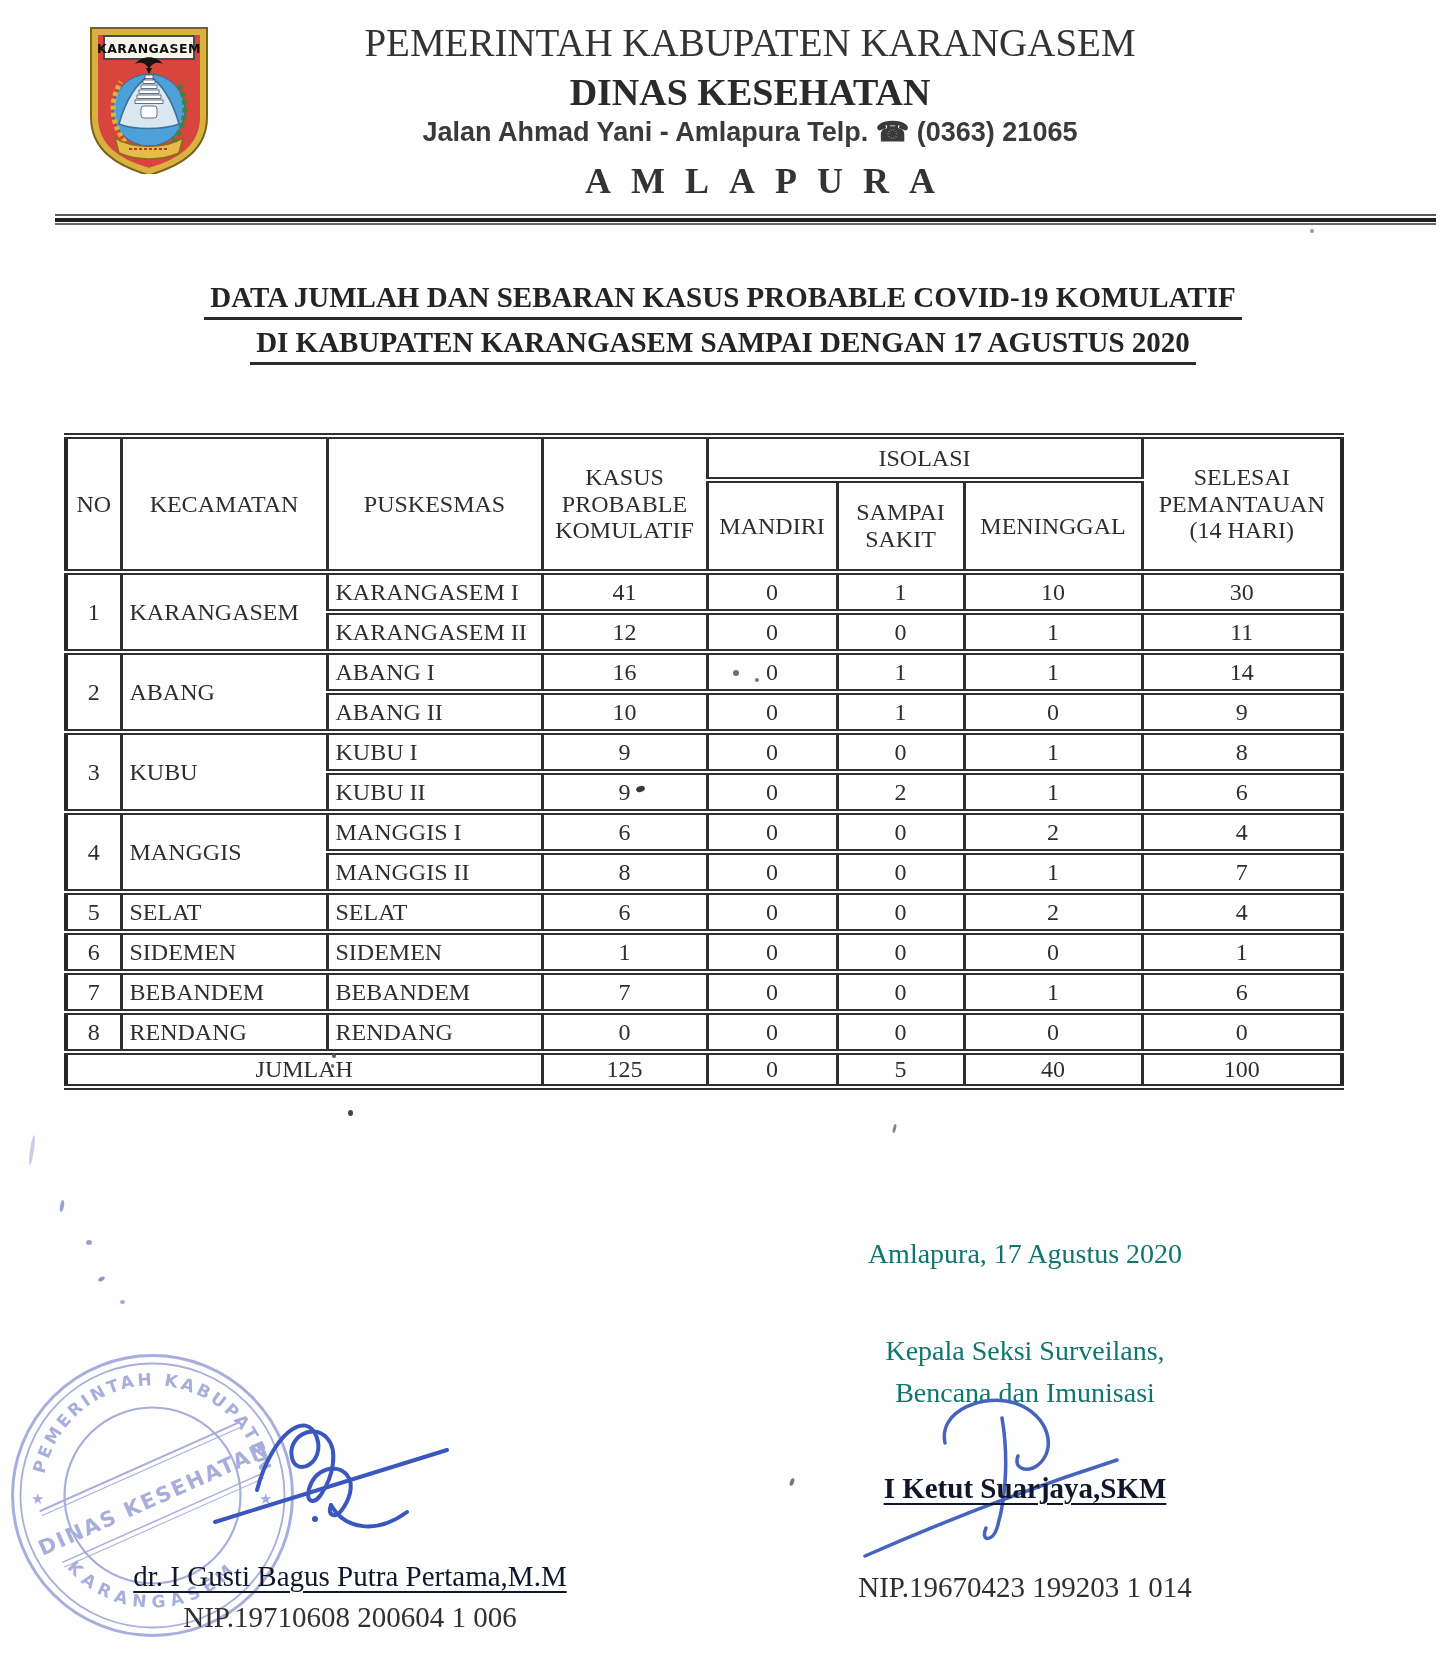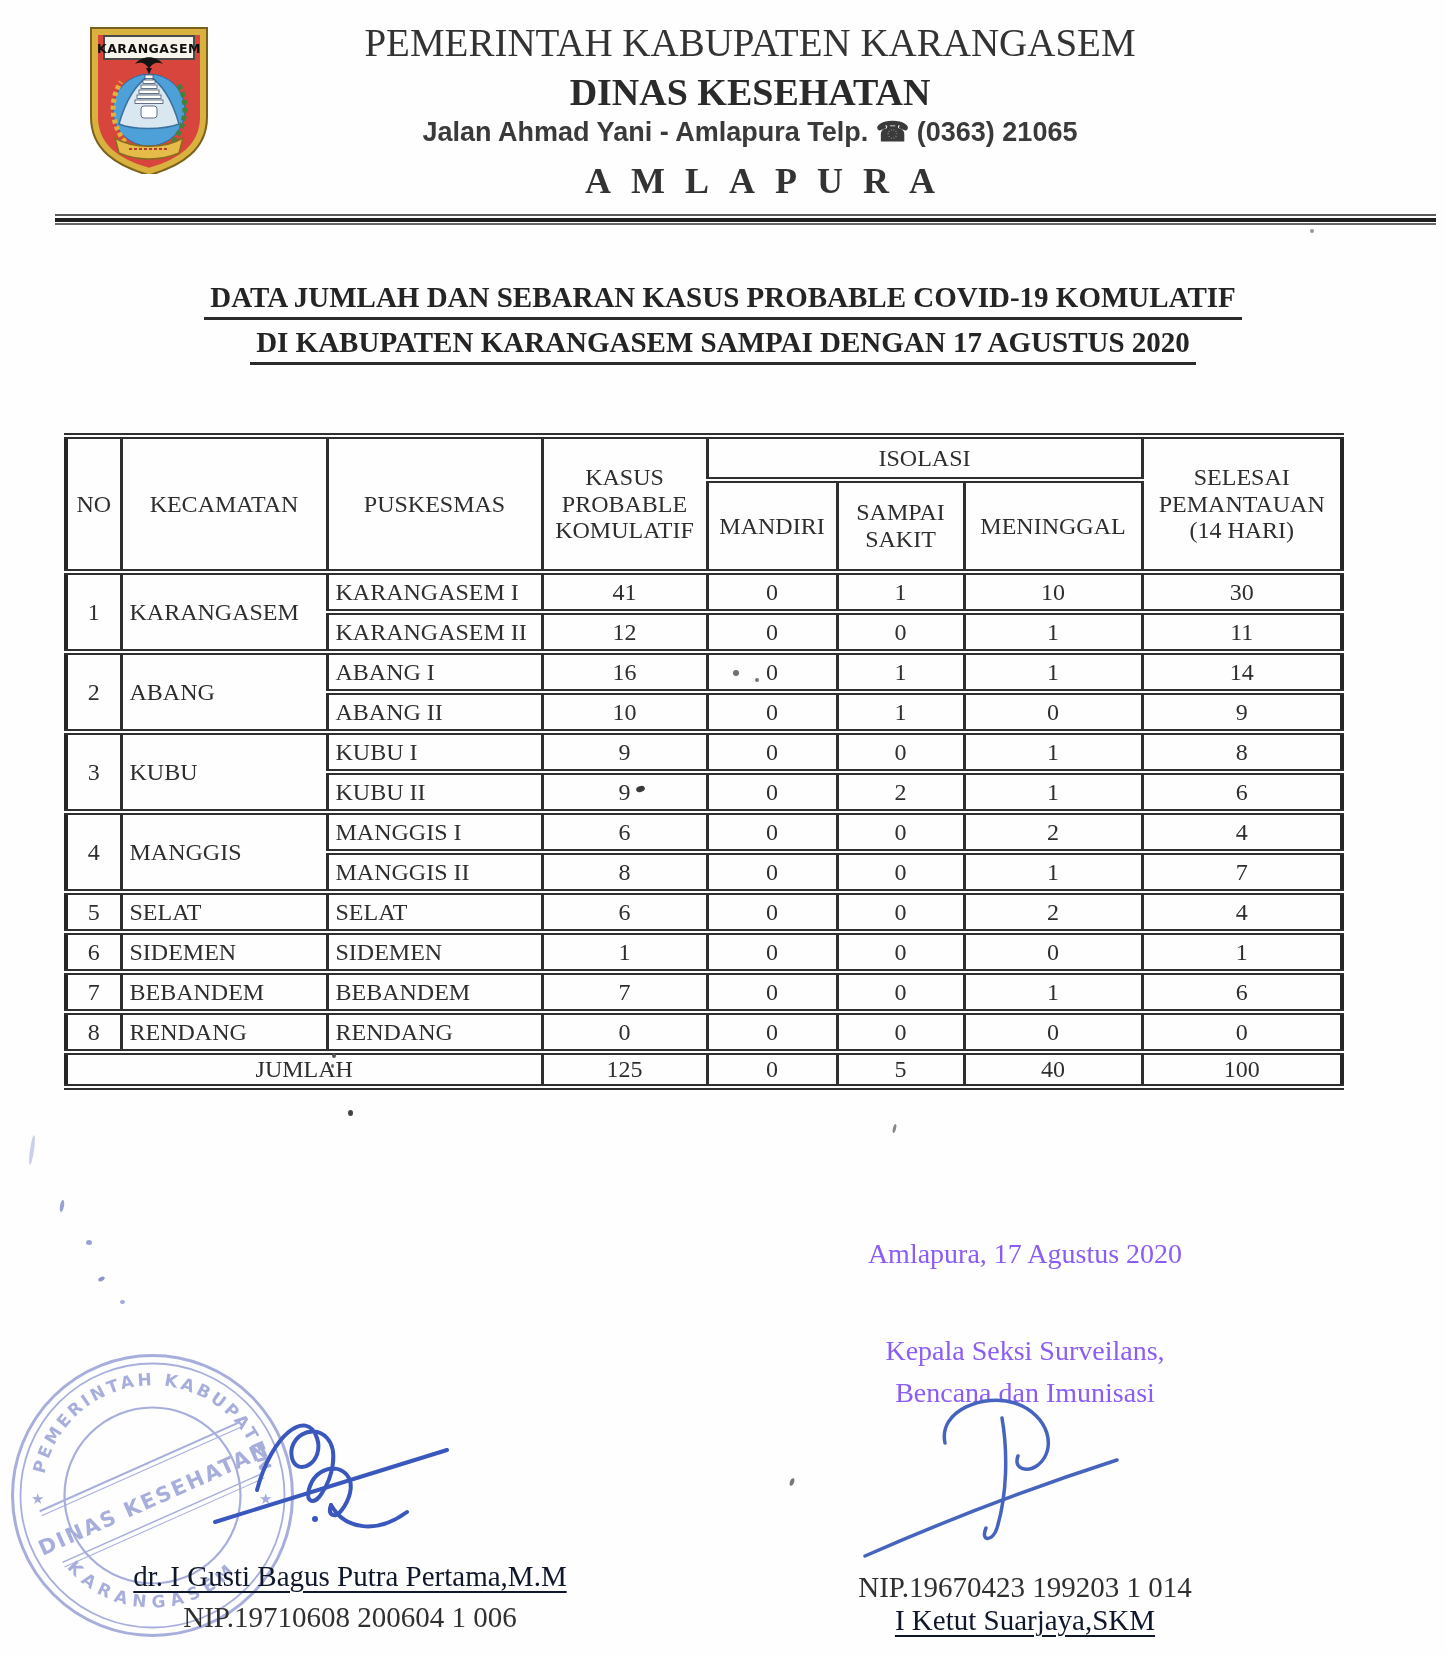--- a/index.html
+++ b/index.html
@@ -23,21 +23,21 @@
   table.doc th,table.doc td{border-left:3px solid #2f2f2f;border-right:3px solid #2f2f2f;
             border-top:6px double #2f2f2f;border-bottom:6px double #2f2f2f;
             padding:1px 5px;line-height:1.12;font-weight:normal;}
   table.doc th{text-align:center;}
   .c{text-align:center;}
   .l{text-align:left;padding-left:7px !important;}
   tr.h1{height:44px;} tr.h2{height:92px;} tr.r{height:40px;} tr.total{height:31px;}
   
   .block-l{left:60px;width:580px;text-align:center;}
   .block-r{left:760px;width:530px;text-align:center;}
-  .sig-text{font-size:28px;line-height:42px;color:#8b5cf6;}
+  .sig-text{font-size:28px;line-height:42px;color:#0f766e;}
   .name{font-size:29px;color:#0f172a;}
   .name u{text-decoration:underline;text-underline-offset:5px;text-decoration-thickness:2px;}
   .nip{font-size:29px;color:#303030;}
   .noise{position:absolute;border-radius:50%;}
   svg{display:block;}
 </style>
 </head>
 <body>
 
 <div id="page">
@@ -278,21 +278,21 @@
       <path d="M 152,30 C 158,65 157,107 147,140 C 143,154 130,154 136,140"></path>
       <path d="M 15,168 C 90,135 180,100 267,72"></path>
     </g>
   </svg>
 
   <div class="abs block-l name" style="top:1560px;">
     <u>dr. I Gusti Bagus Putra Pertama,M.M</u>
   </div>
   <div class="abs block-l nip" style="top:1601px;">NIP.19710608 200604 1 006</div>
 
-  <div class="abs block-r name" style="top:1604px;">
+  <div class="abs block-r name" style="top:1472px;font-weight:bold;">
     <u>I Ketut Suarjaya,SKM</u>
   </div>
   <div class="abs block-r nip" style="top:1535px;margin-top:36px;">NIP.19670423 199203 1 014</div>
 
   <div class="noise" style="left:733px;top:670px;width:6px;height:6px;background:#4a4a4a;opacity:.8;"></div>
   <div class="noise" style="left:755px;top:678px;width:4px;height:4px;background:#777;"></div>
   <div class="noise" style="left:636px;top:786px;width:9px;height:6px;background:#3a3a3a;transform:rotate(-20deg);"></div>
   <div class="noise" style="left:332px;top:1053px;width:4px;height:5px;background:#555;"></div>
   <div class="noise" style="left:331px;top:1064px;width:3px;height:4px;background:#666;"></div>
   <div class="noise" style="left:348px;top:1110px;width:5px;height:6px;background:#444;"></div>

